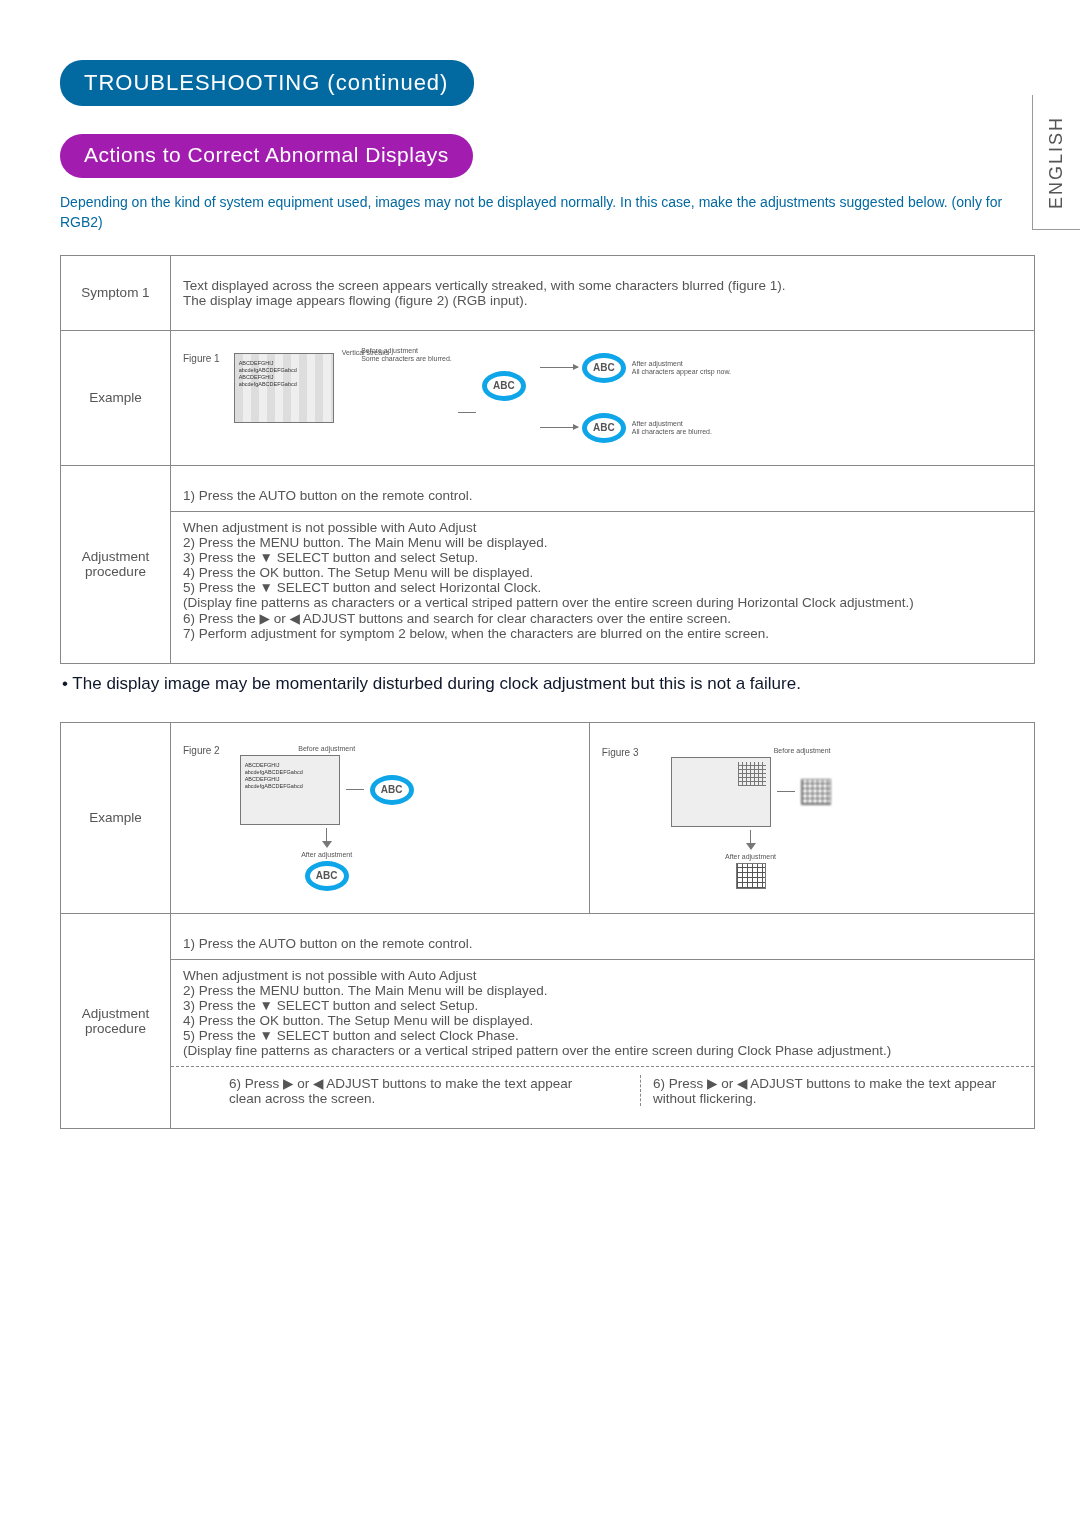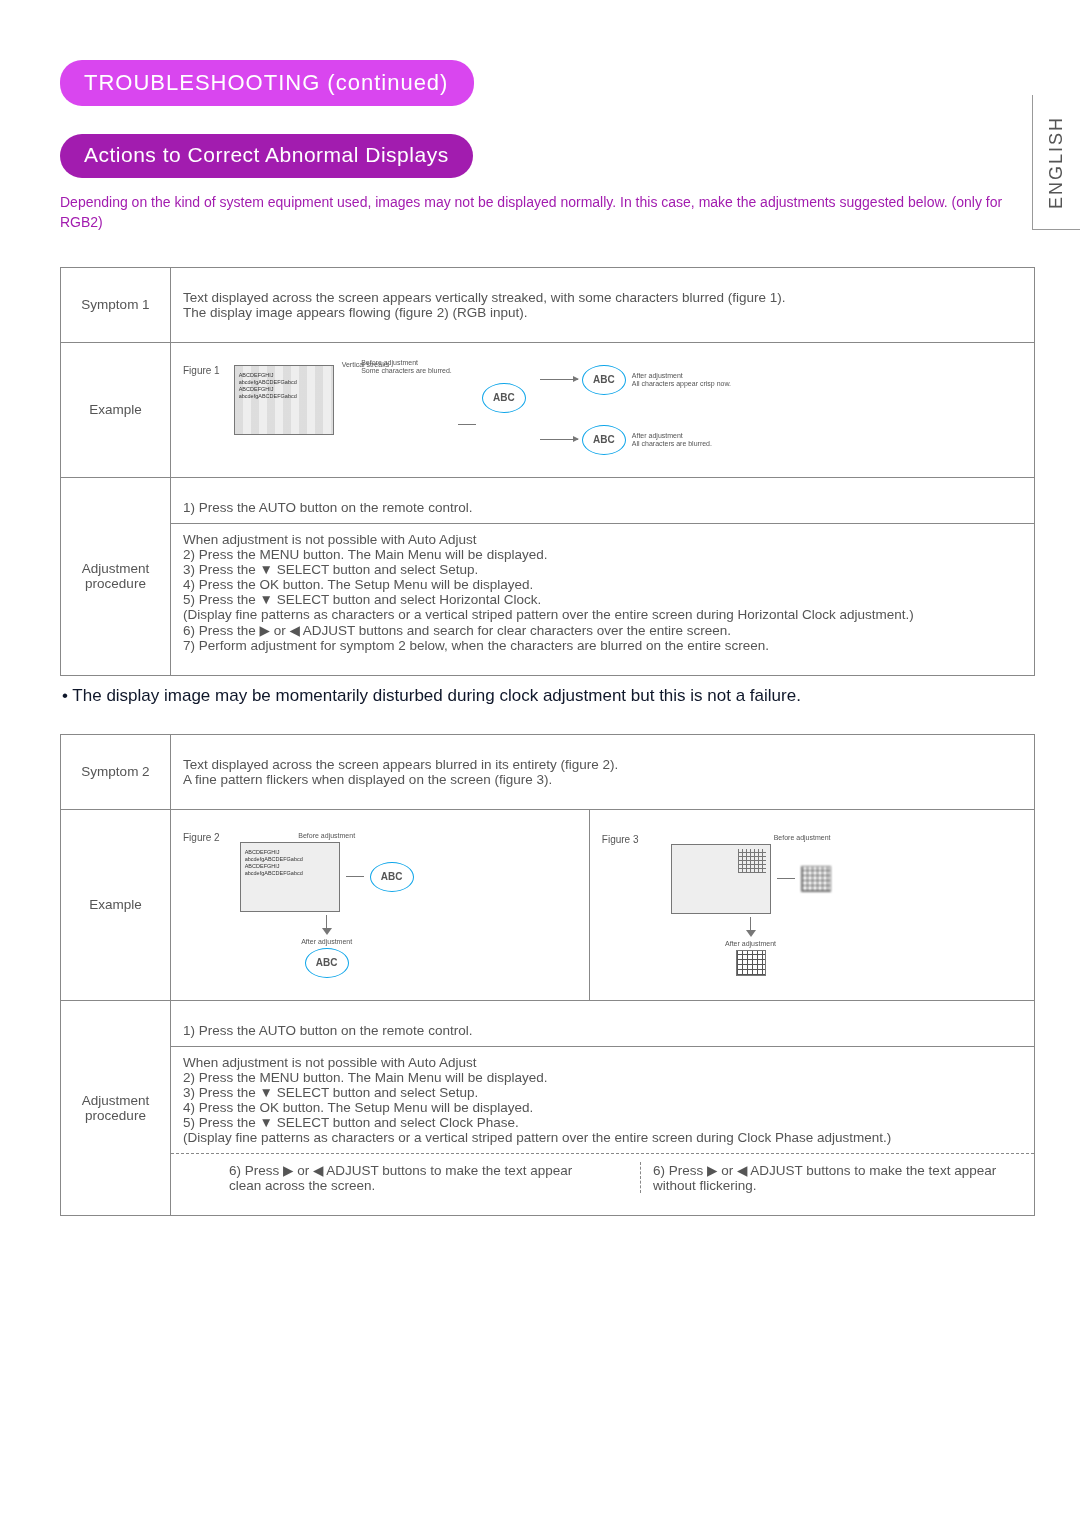--- a/index.html
+++ b/index.html
@@ -25,21 +25,21 @@
     justify-content: center;
   }
   .side-tab span {
     transform: rotate(-90deg);
     font-size: 18px;
     letter-spacing: 2px;
     color: #555;
     white-space: nowrap;
   }
   .pill-dark {
-    background: #d946ef;
+    background: #0369a1;
     color: #fff;
     border-radius: 22px;
     padding: 10px 26px 10px 24px;
     display: inline-block;
     font-size: 22px;
     letter-spacing: 1px;
     margin-bottom: 28px;
   }
   .pill-gray {
     background: #a21caf;
@@ -47,22 +47,22 @@
     border-radius: 22px;
     padding: 9px 24px 11px 24px;
     display: inline-block;
     font-size: 21px;
     letter-spacing: 0.5px;
     margin-bottom: 14px;
   }
   .intro {
     font-size: 14px;
     line-height: 1.45;
-    margin-bottom: 34px;
-    color: #a21caf;
+    margin-bottom: 22px;
+    color: #0369a1;
   }
   table.box {
     border-collapse: collapse;
     width: 100%;
     margin-bottom: 10px;
   }
   table.box td {
     border: 1px solid #888;
     padding: 22px 12px;
     font-size: 13.5px;
@@ -97,21 +97,21 @@
     padding: 6px 4px 2px 4px;
   }
   .screen.stripes::before {
     content: "";
     position: absolute;
     inset: 0;
     background: repeating-linear-gradient(90deg, rgba(0,0,0,0.07) 0 8px, transparent 8px 16px);
   }
   .screen-text { position: relative; z-index: 1; }
   .bubble {
-    border: 1px solid #0ea5e9;
+    border: 5px solid #0ea5e9;
     border-radius: 50%;
     width: 44px;
     height: 30px;
     display: flex;
     align-items: center;
     justify-content: center;
     font-size: 10px;
     background: #fff;
     position: relative;
     flex-shrink: 0;
@@ -280,25 +280,20 @@
     </td>
   </tr>
 </tbody>
   </table>
 
 <p class="note">• The display image may be momentarily disturbed during clock adjustment but this is not a failure.</p>
 
 
 <table class="box">
   <tbody>
-      <tr>
-    <td class="lbl">Symptom 2</td>
-    <td colspan="2" style="white-space:pre-line;">Text displayed across the screen appears blurred in its entirety (figure 2).
-A fine pattern flickers when displayed on the screen (figure 3).</td>
-  </tr>
   <tr>
     <td class="lbl">Example</td>
     <td style="width:43%;">
       <div style="display:flex; align-items:flex-start; gap:10px;">
         <span class="fig-label">Figure 2</span>
         <div class="col-center">
           <div class="tiny" style="margin-bottom:2px;">Before adjustment</div>
           <div style="display:flex; align-items:center; gap:4px;">
             <div class="screen">
               <div class="screen-text" style="white-space:pre-line; filter:blur(0.5px);">ABCDEFGHIJ

